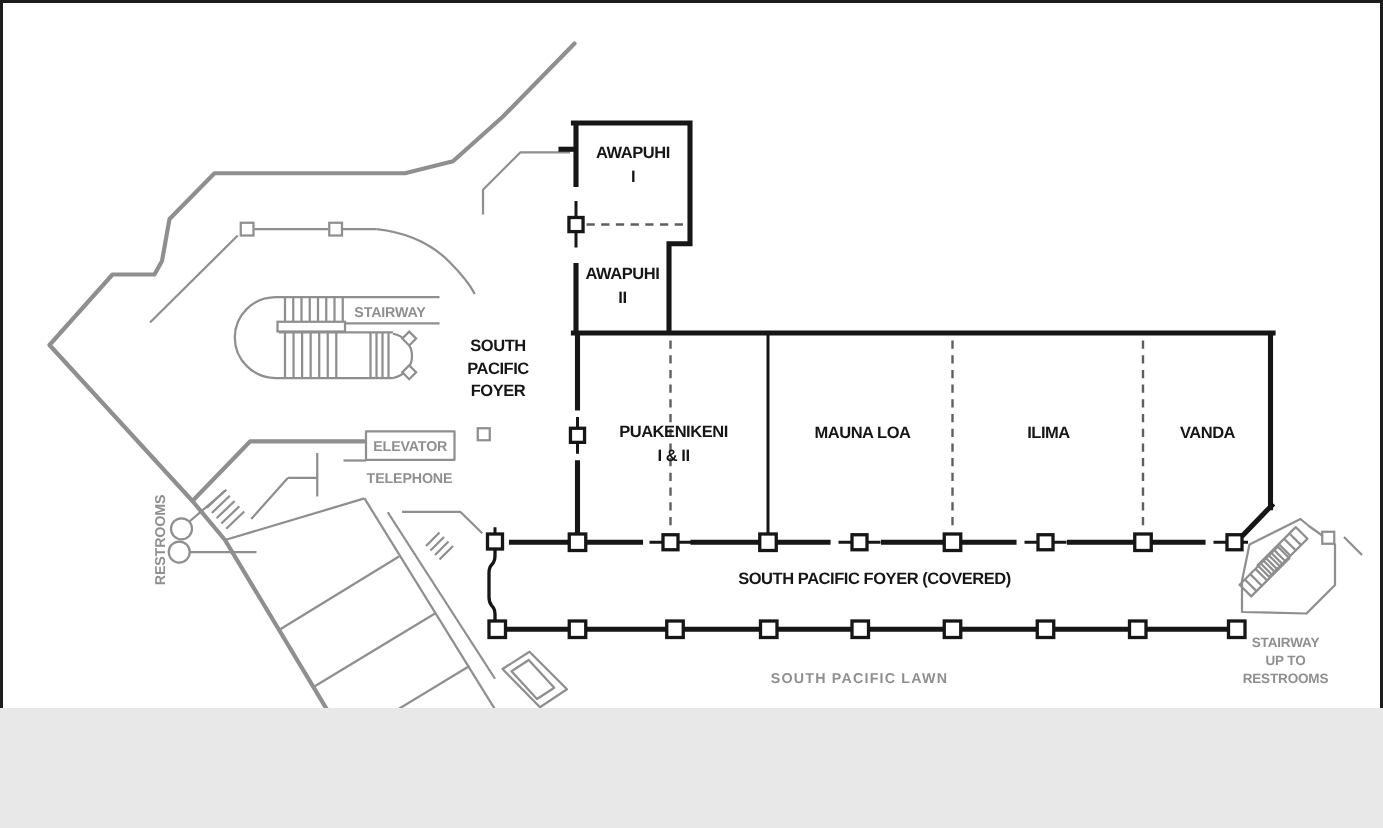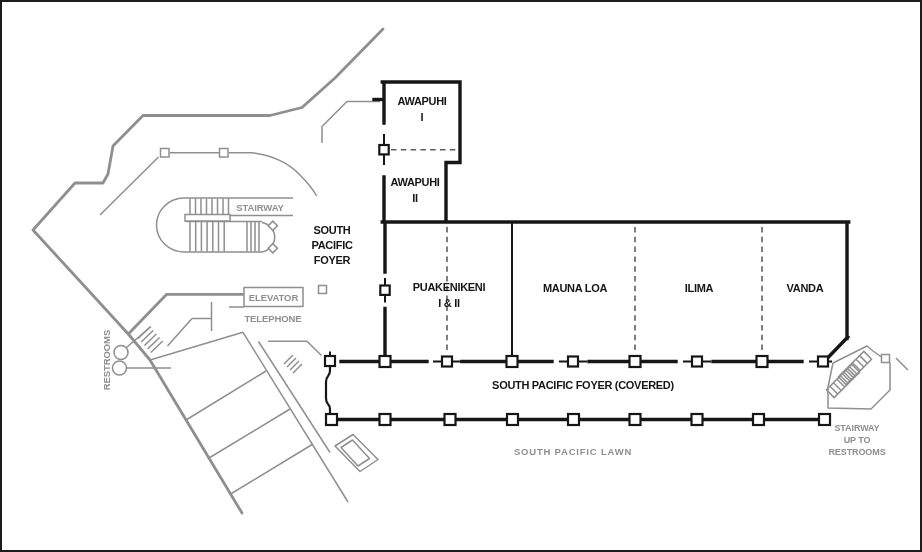--- a/index.html
+++ b/index.html
@@ -1,16 +1,16 @@
 <!DOCTYPE html>
 <html style="--ink: #161616; --gray: #8f8f8f; --bg: #ffffff; --border: #1c1c1c;"><head>
 <meta charset="utf-8">
 <style>
   html,body{margin:0;padding:0;background:#e8e8e8;}
-  .plan-wrap{width:922px;height:552px;margin:0 auto;background:var(--bg,#fff);position:relative;
+  .plan-wrap{width:922px;height:472px;margin:0 auto;background:var(--bg,#fff);position:relative;
              font-family:"Liberation Sans",sans-serif;}
   svg{display:block}
   
   .bw {stroke:var(--ink,#161616);fill:none;stroke-width:3.4;stroke-linecap:square;stroke-linejoin:miter}
   .bw2{stroke:var(--ink,#161616);fill:none;stroke-width:2;stroke-linecap:square}
   .bst{stroke:var(--ink,#161616);fill:none;stroke-width:2;stroke-linecap:butt}
   .bd {stroke:#5f5f5f;fill:none;stroke-width:1.6;stroke-dasharray:5.5 4.3}
   .bsq{fill:var(--bg,#fff);stroke:var(--ink,#161616);stroke-width:2.2}
   .bz {stroke:var(--ink,#161616);fill:none;stroke-width:2.2;stroke-linecap:butt}
   

